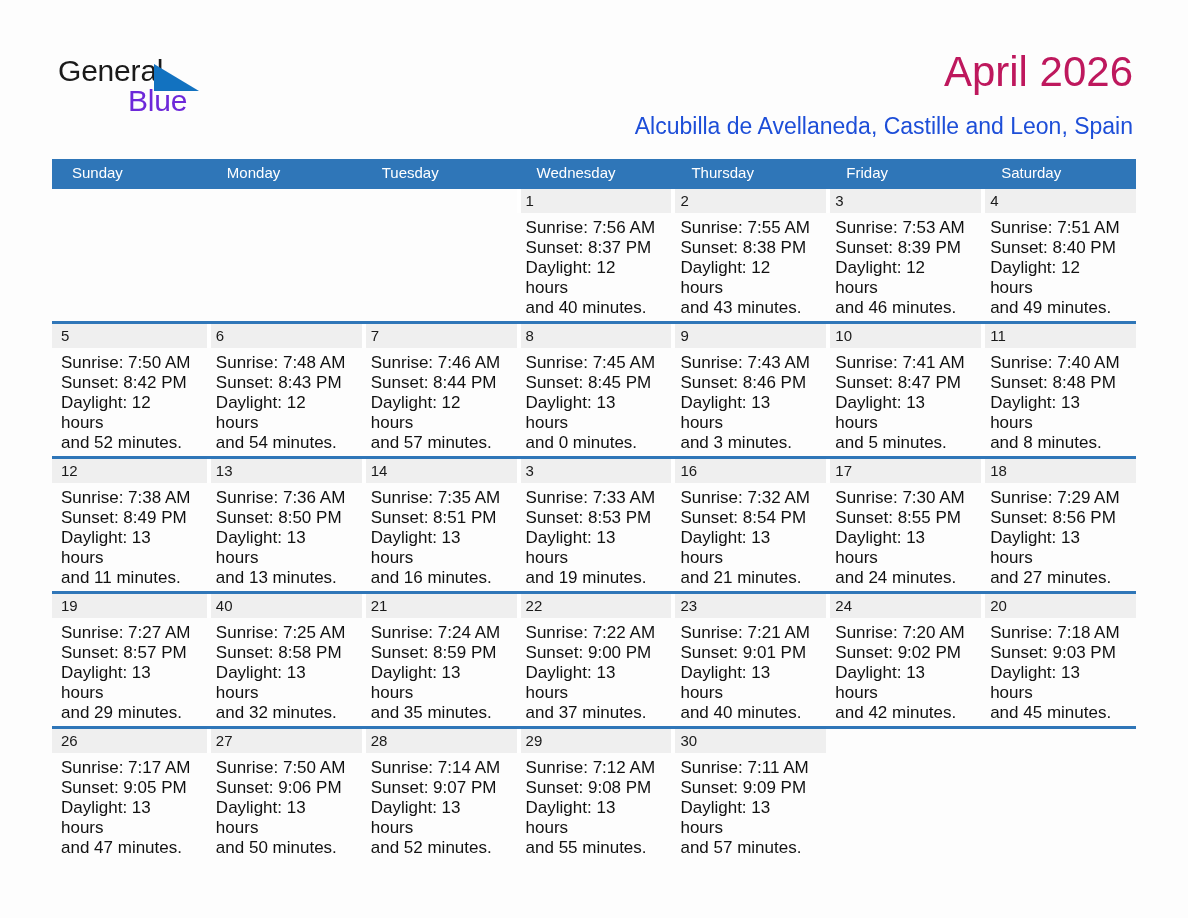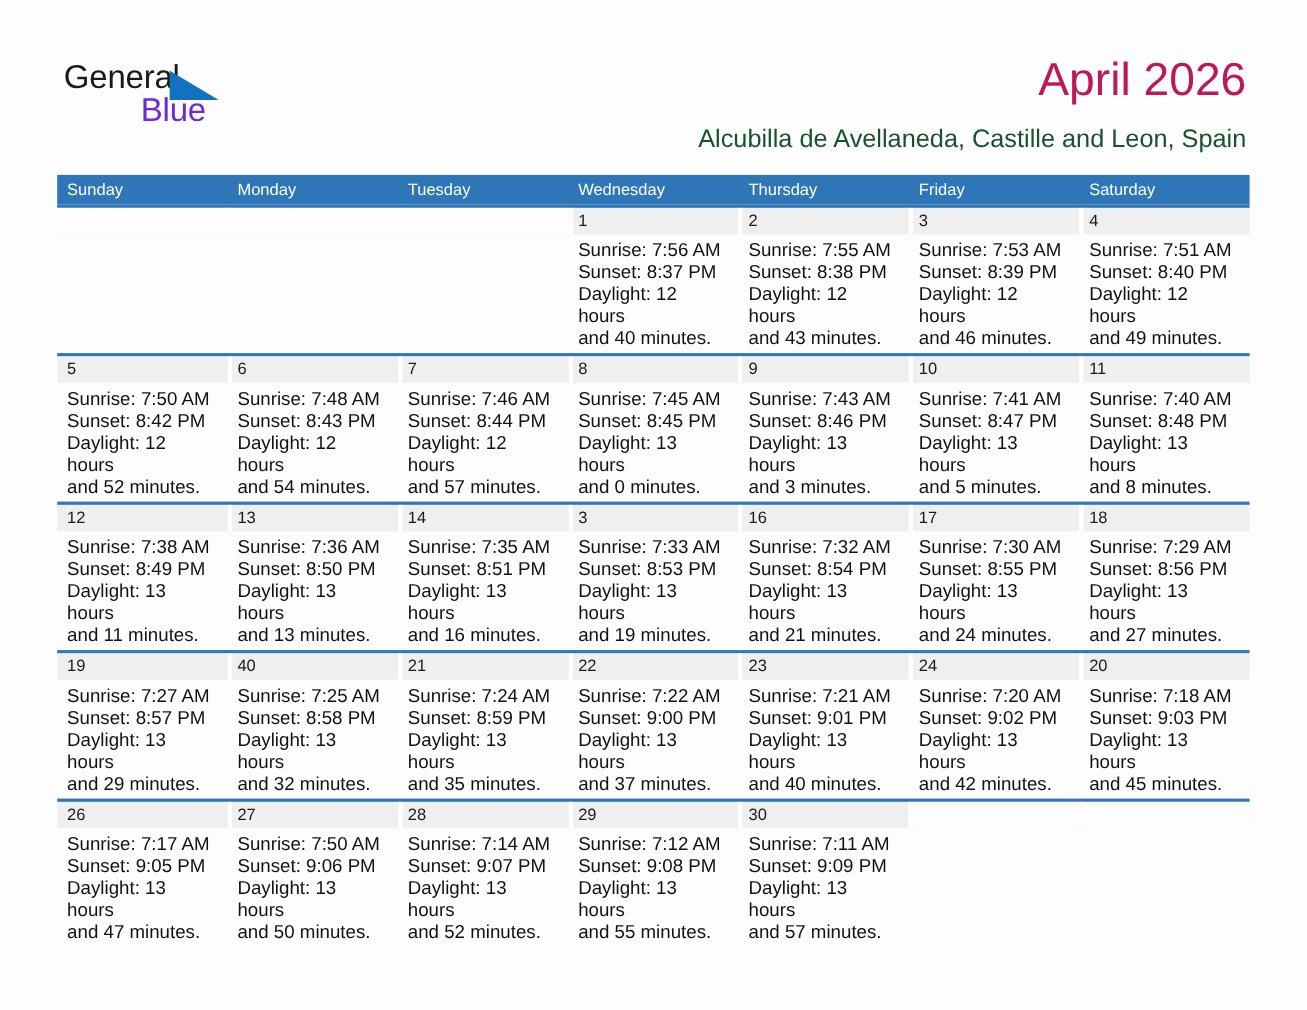--- a/index.html
+++ b/index.html
@@ -69,21 +69,21 @@
     color: #be185d;
     line-height: 50px;
     text-align: right;
     white-space: nowrap;
   }
   .subtitle {
     position: absolute;
     right: 55px;
     top: 112px;
     font-size: 23px;
-    color: #14532d;
+    color: #1d4ed8;
     line-height: 28px;
     text-align: right;
     white-space: nowrap;
   }
 
   
   .calendar {
     position: absolute;
     left: 52px;
     top: 159px;
@@ -92,21 +92,21 @@
   .cal-head {
     display: flex;
     background: #2f76b8;
     height: 27px;
   }
   .cal-head .hcell {
     flex: 1 1 0;
     color: #ffffff;
     font-size: 15px;
     line-height: 27px;
-    padding-left: 9px;
+    padding-left: 20px;
     box-sizing: border-box;
     white-space: nowrap;
   }
   .week {
     position: relative;
     height: 135px;
     border-top: 3px solid #2f76b8;
     box-sizing: border-box;
   }
   .week:first-of-type {

